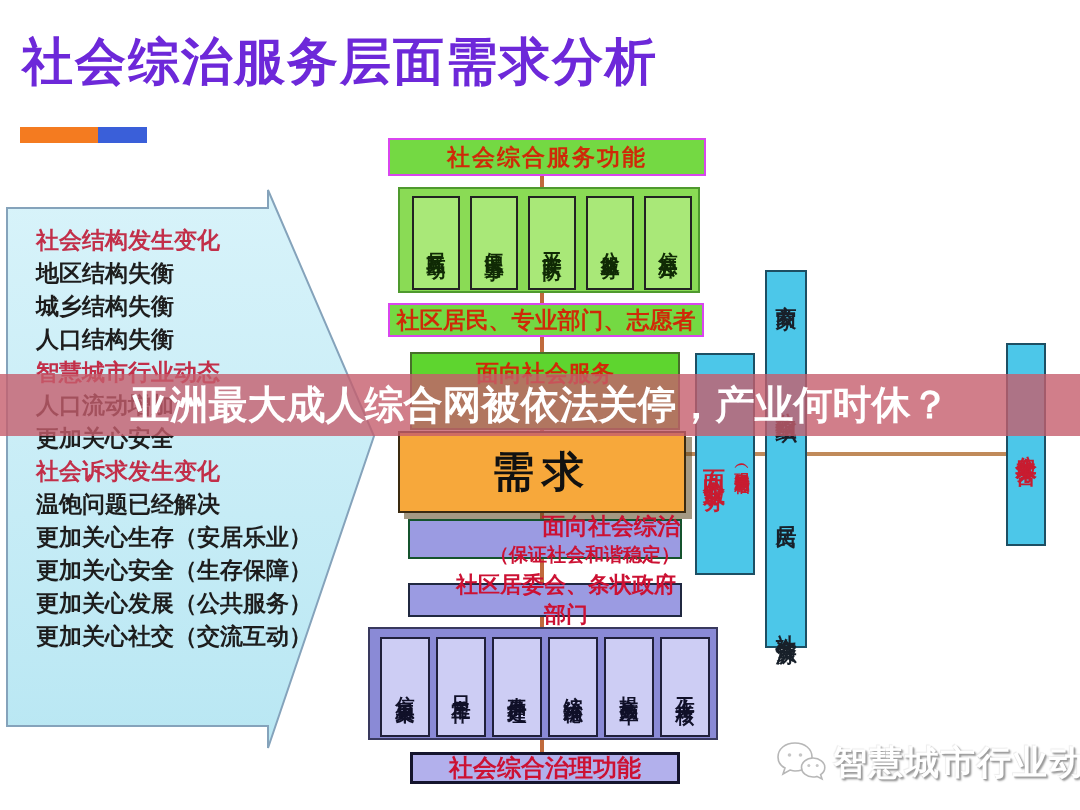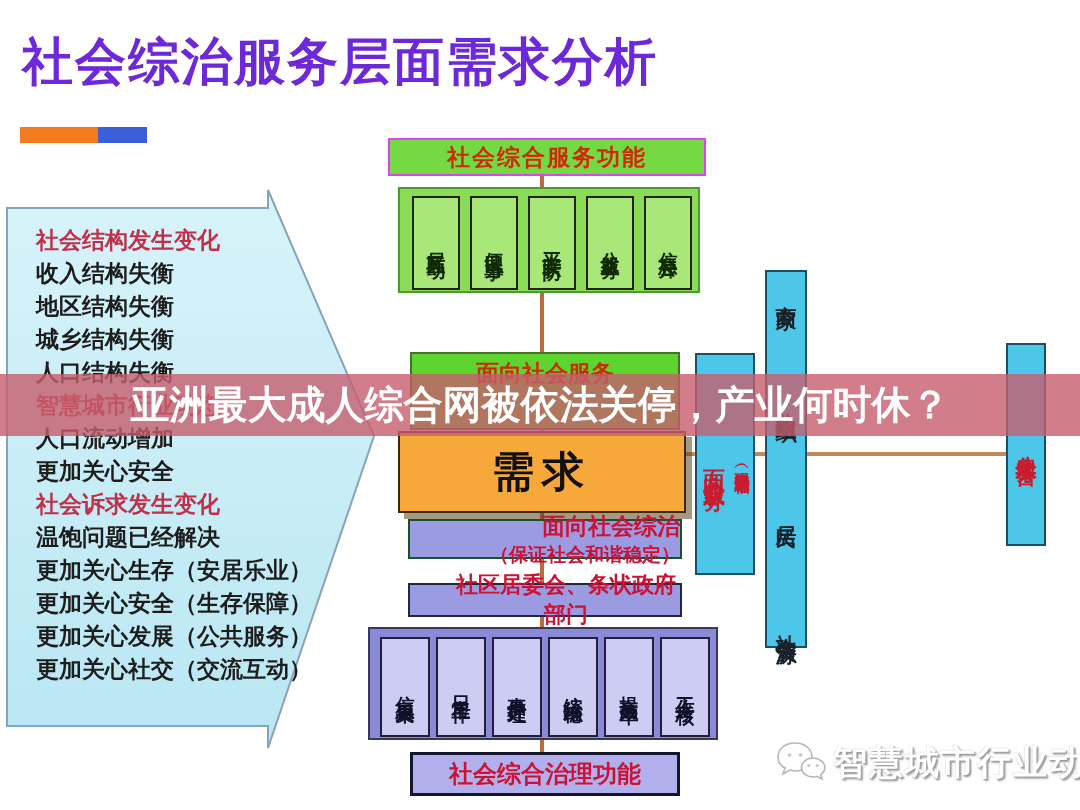--- a/index.html
+++ b/index.html
@@ -47,21 +47,20 @@
       <linearGradient id="ag" x1="0" y1="0" x2="0" y2="1">
         <stop offset="0" stop-color="#d8f3fa"></stop>
         <stop offset="1" stop-color="#b9e7f3"></stop>
       </linearGradient>
     </defs>
     <polygon points="7,28 268,28 268,10 374,256 268,568 268,546 7,546" fill="url(#ag)" stroke="#85a3bb" stroke-width="2"></polygon>
   </svg>
 
   <div class="abs arrow-list">
     <div class="arrow-row red">社会结构发生变化</div>
-    <div class="arrow-row">收入结构失衡</div>
     <div class="arrow-row">地区结构失衡</div>
     <div class="arrow-row">城乡结构失衡</div>
     <div class="arrow-row">人口结构失衡</div>
     <div class="arrow-row red">智慧城市行业动态</div>
     <div class="arrow-row">人口流动增加</div>
     <div class="arrow-row">更加关心安全</div>
     <div class="arrow-row red">社会诉求发生变化</div>
     <div class="arrow-row">温饱问题已经解决</div>
     <div class="arrow-row">更加关心生存（安居乐业）</div>
     <div class="arrow-row">更加关心安全（生存保障）</div>
@@ -84,20 +83,23 @@
         <span class="vtext">平安联防</span>
       </div>
     <div class="func-box" style="left:186px;">
         <span class="vtext">公益服务</span>
       </div>
     <div class="func-box" style="left:244px;">
         <span class="vtext">信息公开</span>
       </div>
   </div>
 
+  <div class="abs cbox greenbox" style="left:388px;top:303px;width:316px;height:34px;">
+    <span class="redtxt" style="font-size:23px;">社区居民、专业部门、志愿者</span>
+  </div>
 
   <div class="abs" style="left:410px;top:352px;width:270px;height:78px;background:#5ed52f;border:2px solid #47702a;
        display:flex;justify-content:center;align-items:flex-start;">
     <span class="redtxt" style="font-size:23px;margin-top:4px;">面向社会服务</span>
   </div>
 
   <div class="abs cbox" style="left:398px;top:431px;width:288px;height:82px;background:#f7a83b;
        border:2px solid #3a2a10;box-shadow:6px 6px 0 rgba(90,70,30,0.55);">
     <span style="font-size:42px;font-weight:900;color:#111;letter-spacing:8px;">需求</span>
   </div>
@@ -126,21 +128,21 @@
         <span class="vtext">综治维稳</span>
       </div>
     <div class="gov-box" style="left:234px;">
         <span class="vtext">提高效率</span>
       </div>
     <div class="gov-box" style="left:290px;">
         <span class="vtext">工作考核</span>
       </div>
   </div>
 
-  <div class="abs cbox" style="left:410px;top:752px;width:270px;height:44px;background:#b2b0ec;border:3px solid #15152d;">
+  <div class="abs cbox" style="left:410px;top:752px;width:270px;height:32px;background:#b2b0ec;border:3px solid #15152d;">
     <span class="redtxt2" style="font-size:24px;">社会综合治理功能</span>
   </div>
 
   <div class="abs cyanbox" style="left:695px;top:353px;width:60px;height:222px;">
     <span class="vtext" style="position:absolute;left:2px;top:50%;transform:translateY(-50%);
           font-size:22px;font-weight:800;color:#c81c30;letter-spacing:4px;">面向公众服务</span>
     <span class="vtext" style="position:absolute;right:2px;top:50%;transform:translateY(-50%);
           font-size:15px;font-weight:700;color:#c81c30;letter-spacing:1px;">（实现居民满意幸福）</span>
   </div>
 

